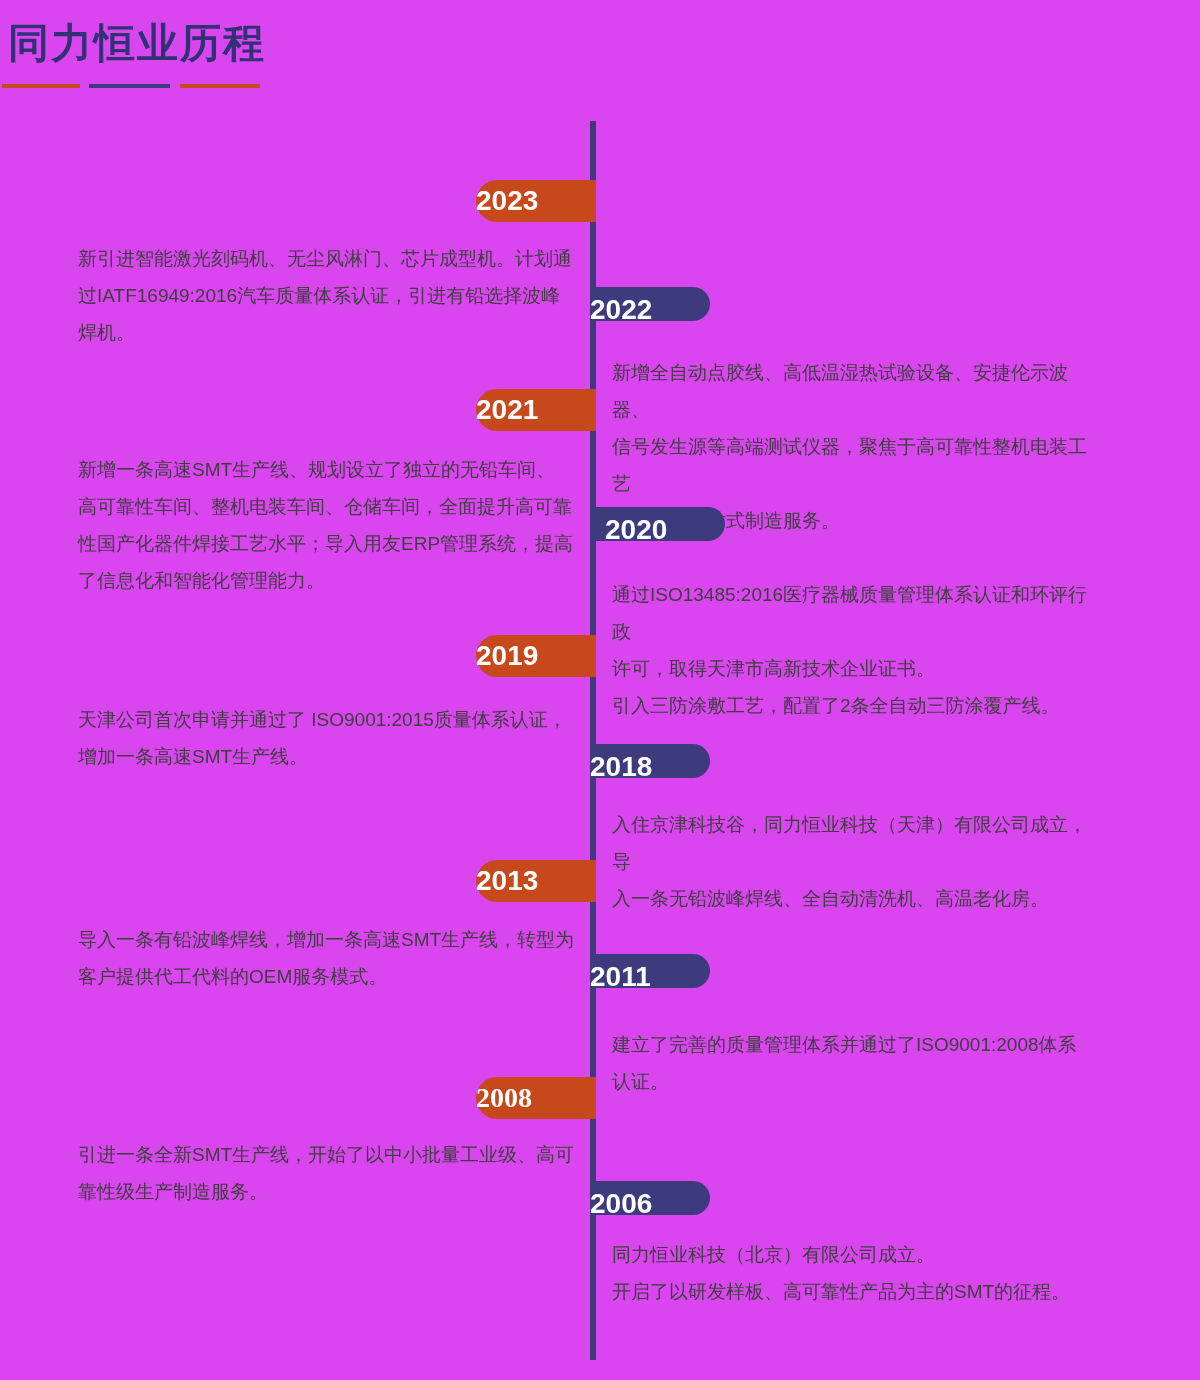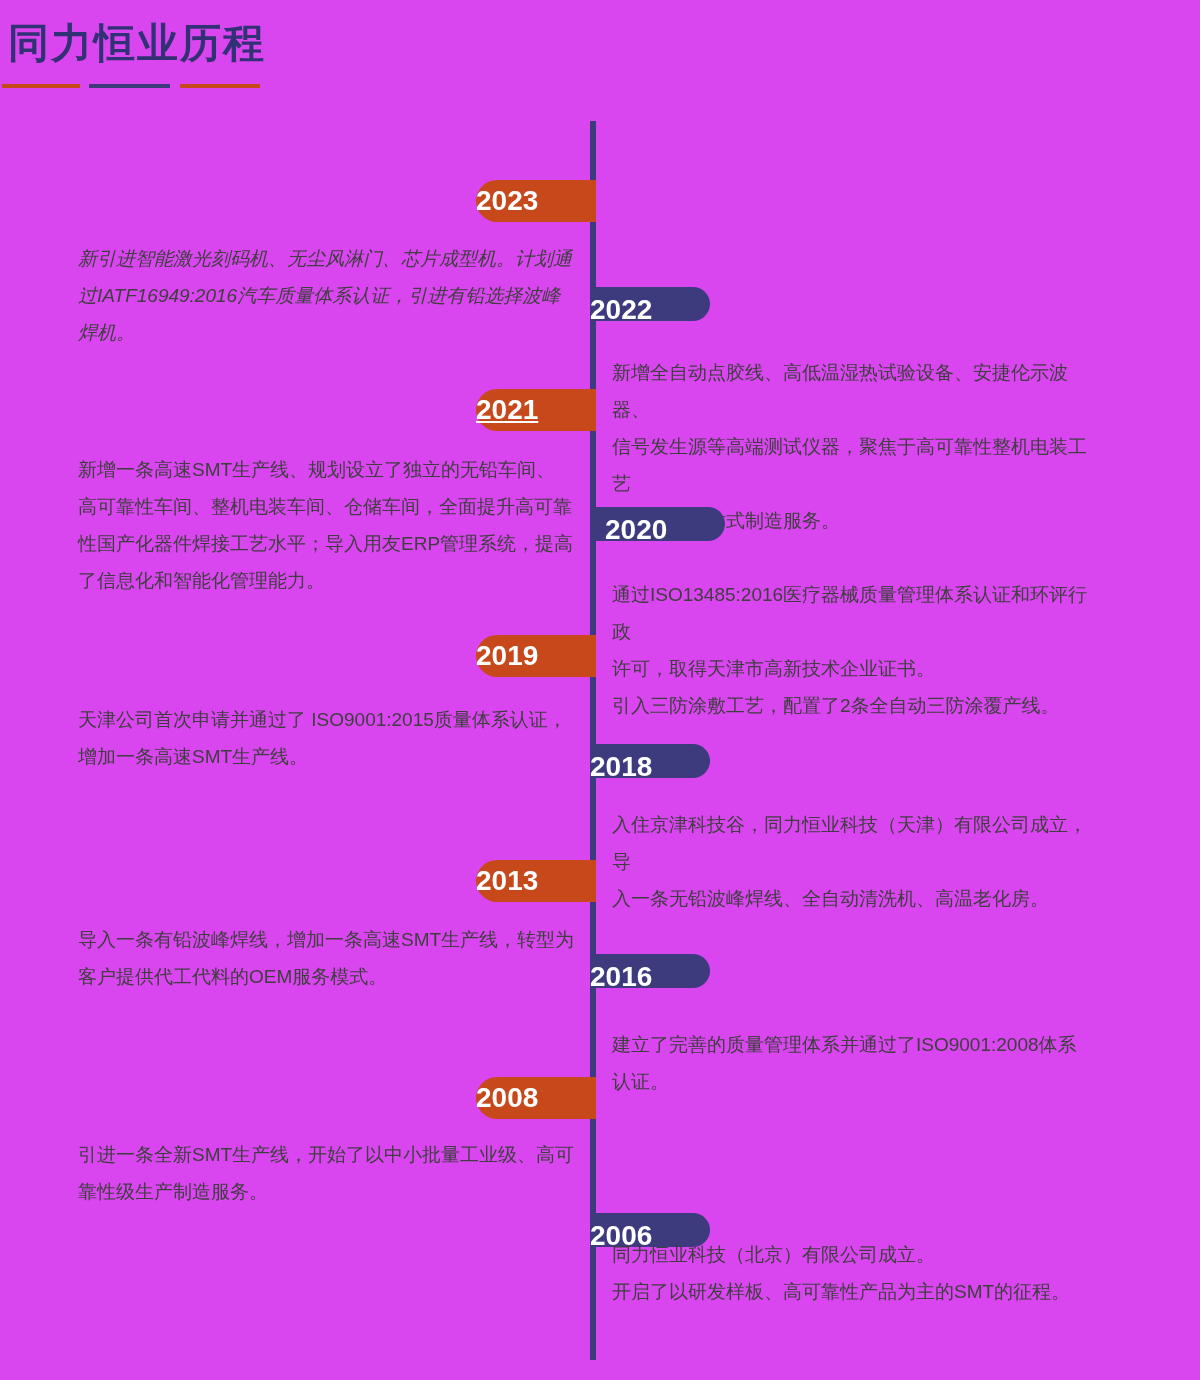--- a/index.html
+++ b/index.html
@@ -26,30 +26,30 @@
   .event.left  .badge { left:476px; background:#C7481A; border-radius:22px 0 0 22px; }
   .event.right .badge { left:590px; background:#3D3B7E; border-radius:0 22px 22px 0; height:34px; line-height:45px; }
 
   .desc {
     position:absolute; margin:0; font-size:19px; line-height:37px;
     color:#3F3F3F; white-space:pre-line; text-align:left;
   }
   .event.left  .desc { left:78px;  width:508px; }
   .event.right .desc { left:612px; width:492px; }
 
-  #ev0 .badge{top:180px;}  #ev0 .desc{top:240px;font-style:italic;}
+  #ev0 .badge{top:180px;}  #ev0 .desc{top:240px;}
   #ev1 .badge{top:287px;}  #ev1 .desc{top:354px;}
-  #ev2 .badge{top:389px;text-decoration:underline;}  #ev2 .desc{top:451px;}
+  #ev2 .badge{top:389px;}  #ev2 .desc{top:451px;}
   #ev3 .badge{top:507px;padding-left:15px;}  #ev3 .desc{top:576px;}
   #ev4 .badge{top:635px;}  #ev4 .desc{top:701px;}
   #ev5 .badge{top:744px;}  #ev5 .desc{top:806px;}
   #ev6 .badge{top:860px;}  #ev6 .desc{top:921px;}
   #ev7 .badge{top:954px;}  #ev7 .desc{top:1026px;}
-  #ev8 .badge{top:1077px;} #ev8 .desc{top:1136px;}
-  #ev9 .badge{top:1213px;} #ev9 .desc{top:1236px;}
+  #ev8 .badge{top:1077px;font-family:Liberation Serif, serif;} #ev8 .desc{top:1136px;}
+  #ev9 .badge{top:1181px;} #ev9 .desc{top:1236px;}
 </style>
 </head>
 <body>
 
 <div class="canvas">
 
   <h1 class="page-title">同力恒业历程</h1>
   <span class="bar b1"></span>
   <span class="bar b2"></span>
   <span class="bar b3"></span>
@@ -97,21 +97,21 @@
 入一条无铅波峰焊线、全自动清洗机、高温老化房。</p>
   </div>
 
   <div class="event left" id="ev6">
     <div class="badge">2013</div>
     <p class="desc">导入一条有铅波峰焊线，增加一条高速SMT生产线，转型为
 客户提供代工代料的OEM服务模式。</p>
   </div>
 
   <div class="event right" id="ev7">
-    <div class="badge">2016</div>
+    <div class="badge">2011</div>
     <p class="desc">建立了完善的质量管理体系并通过了ISO9001:2008体系
 认证。</p>
   </div>
 
   <div class="event left" id="ev8">
     <div class="badge">2008</div>
     <p class="desc">引进一条全新SMT生产线，开始了以中小批量工业级、高可
 靠性级生产制造服务。</p>
   </div>
 

